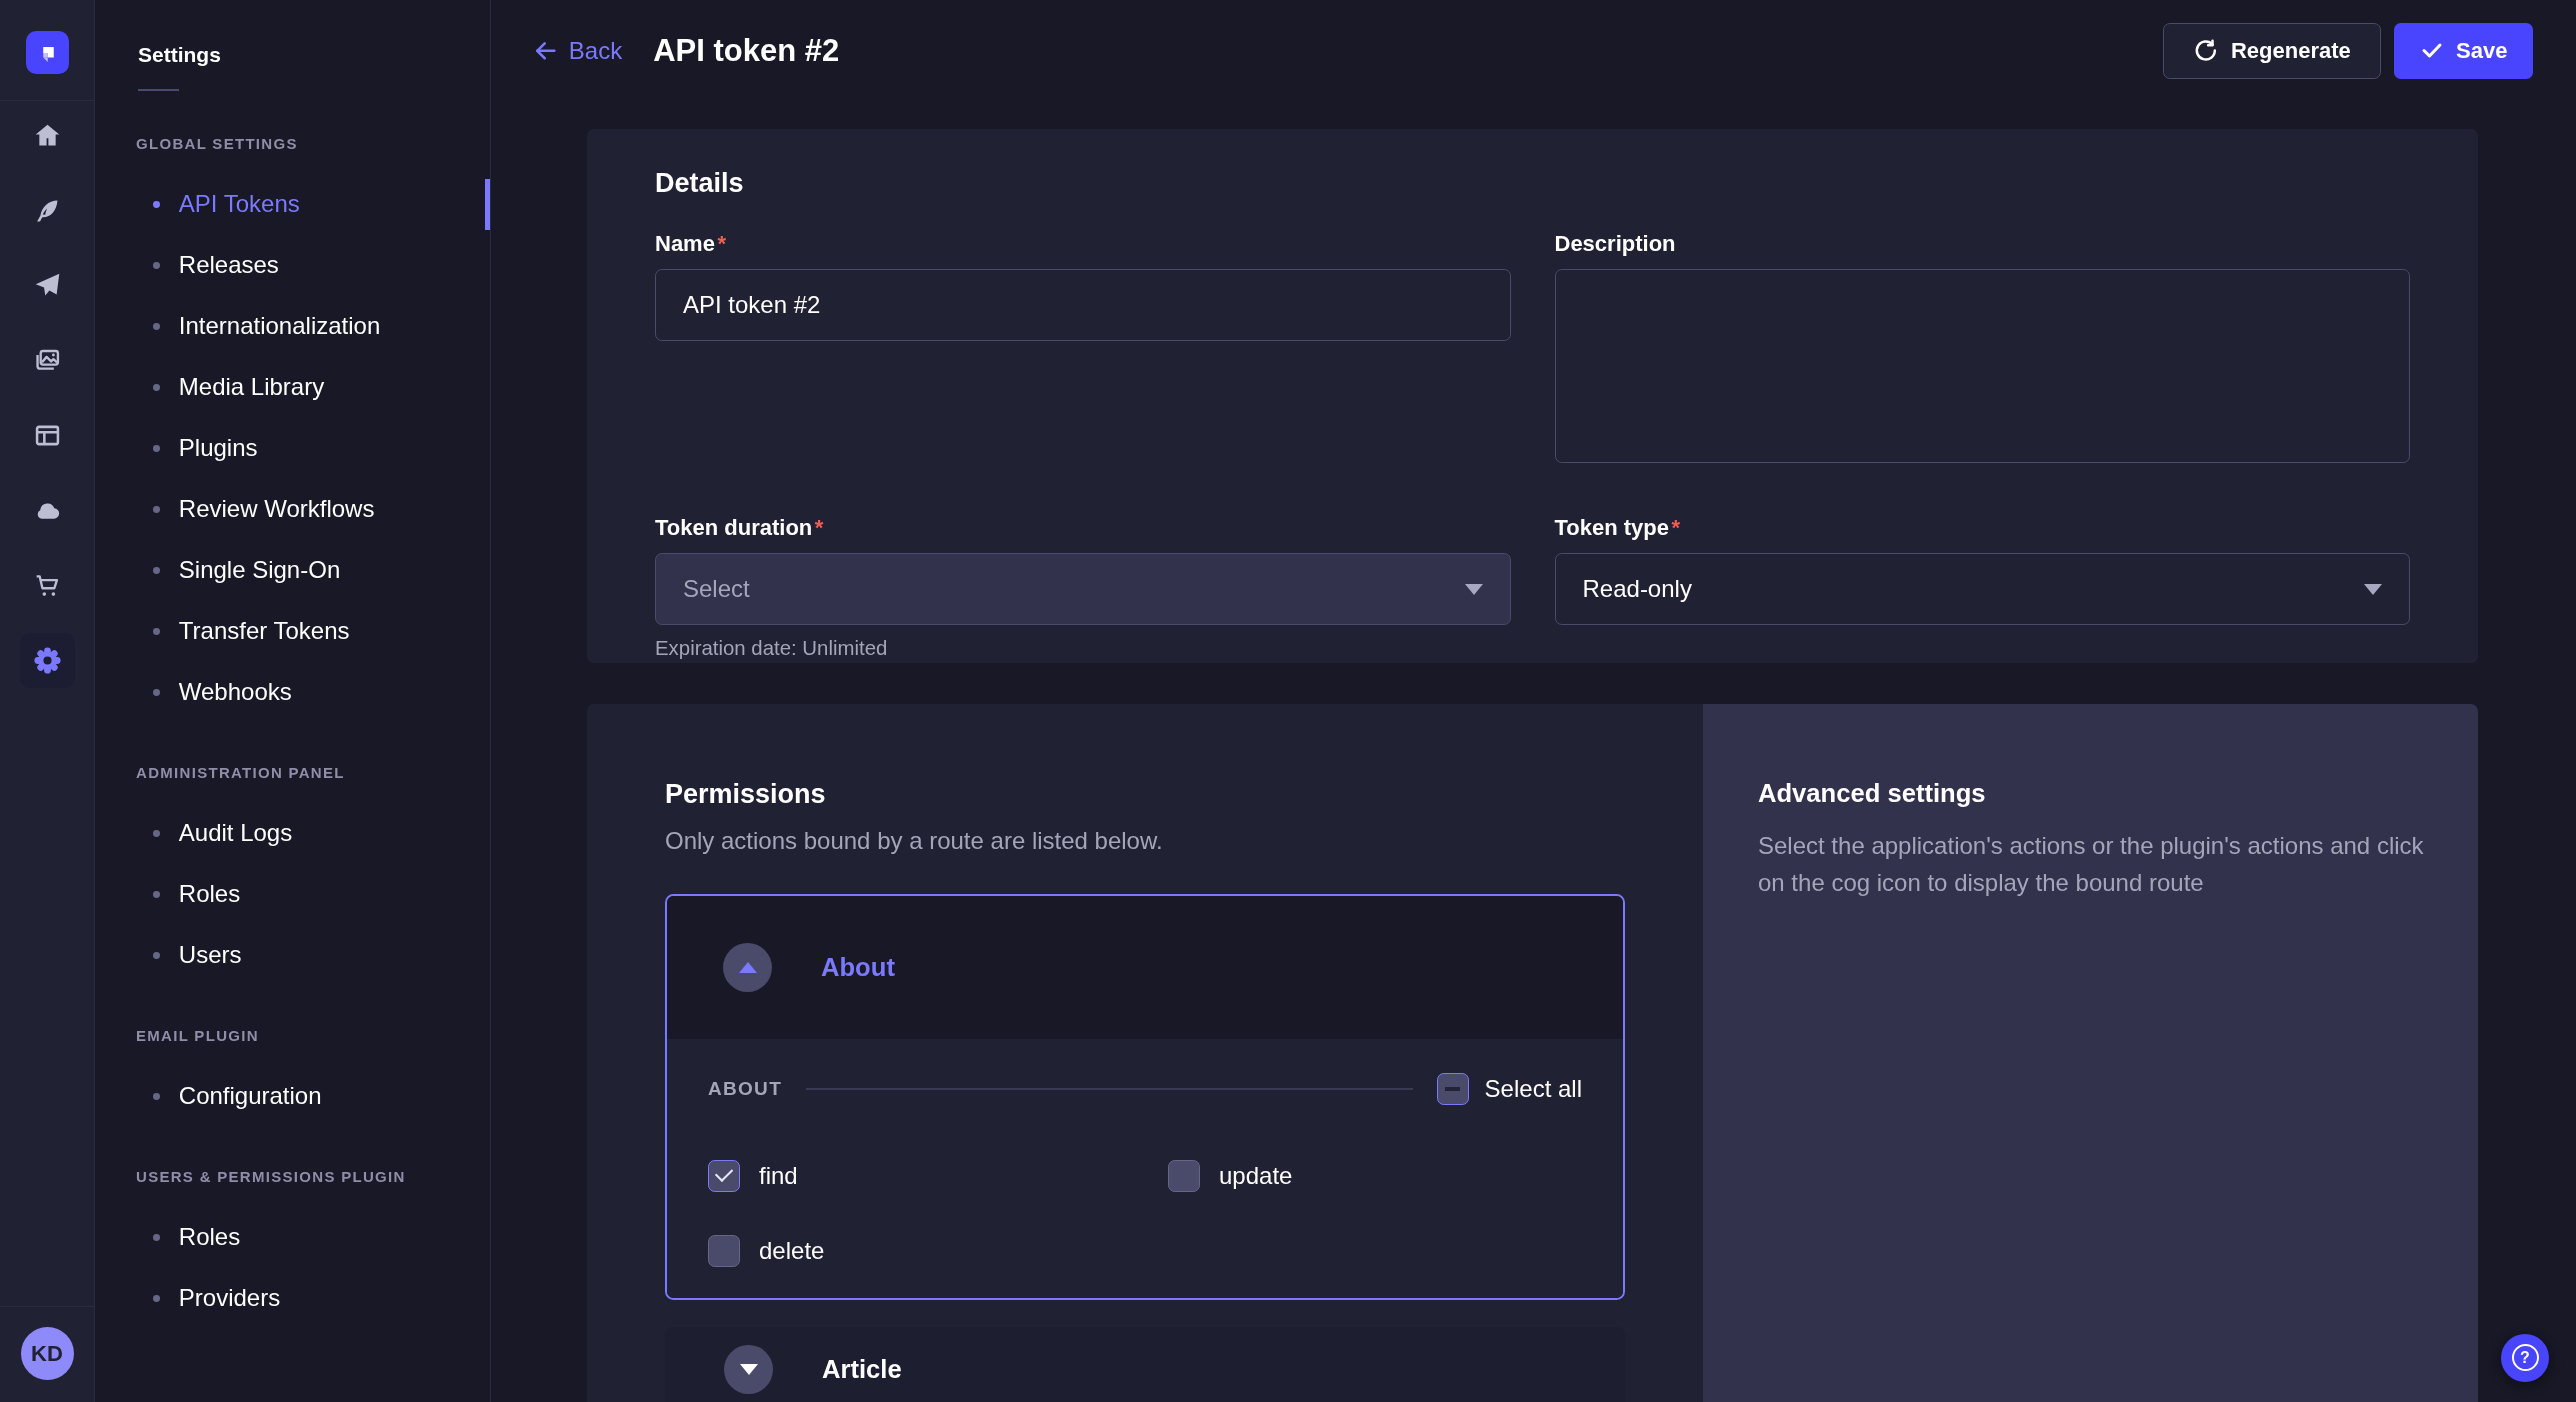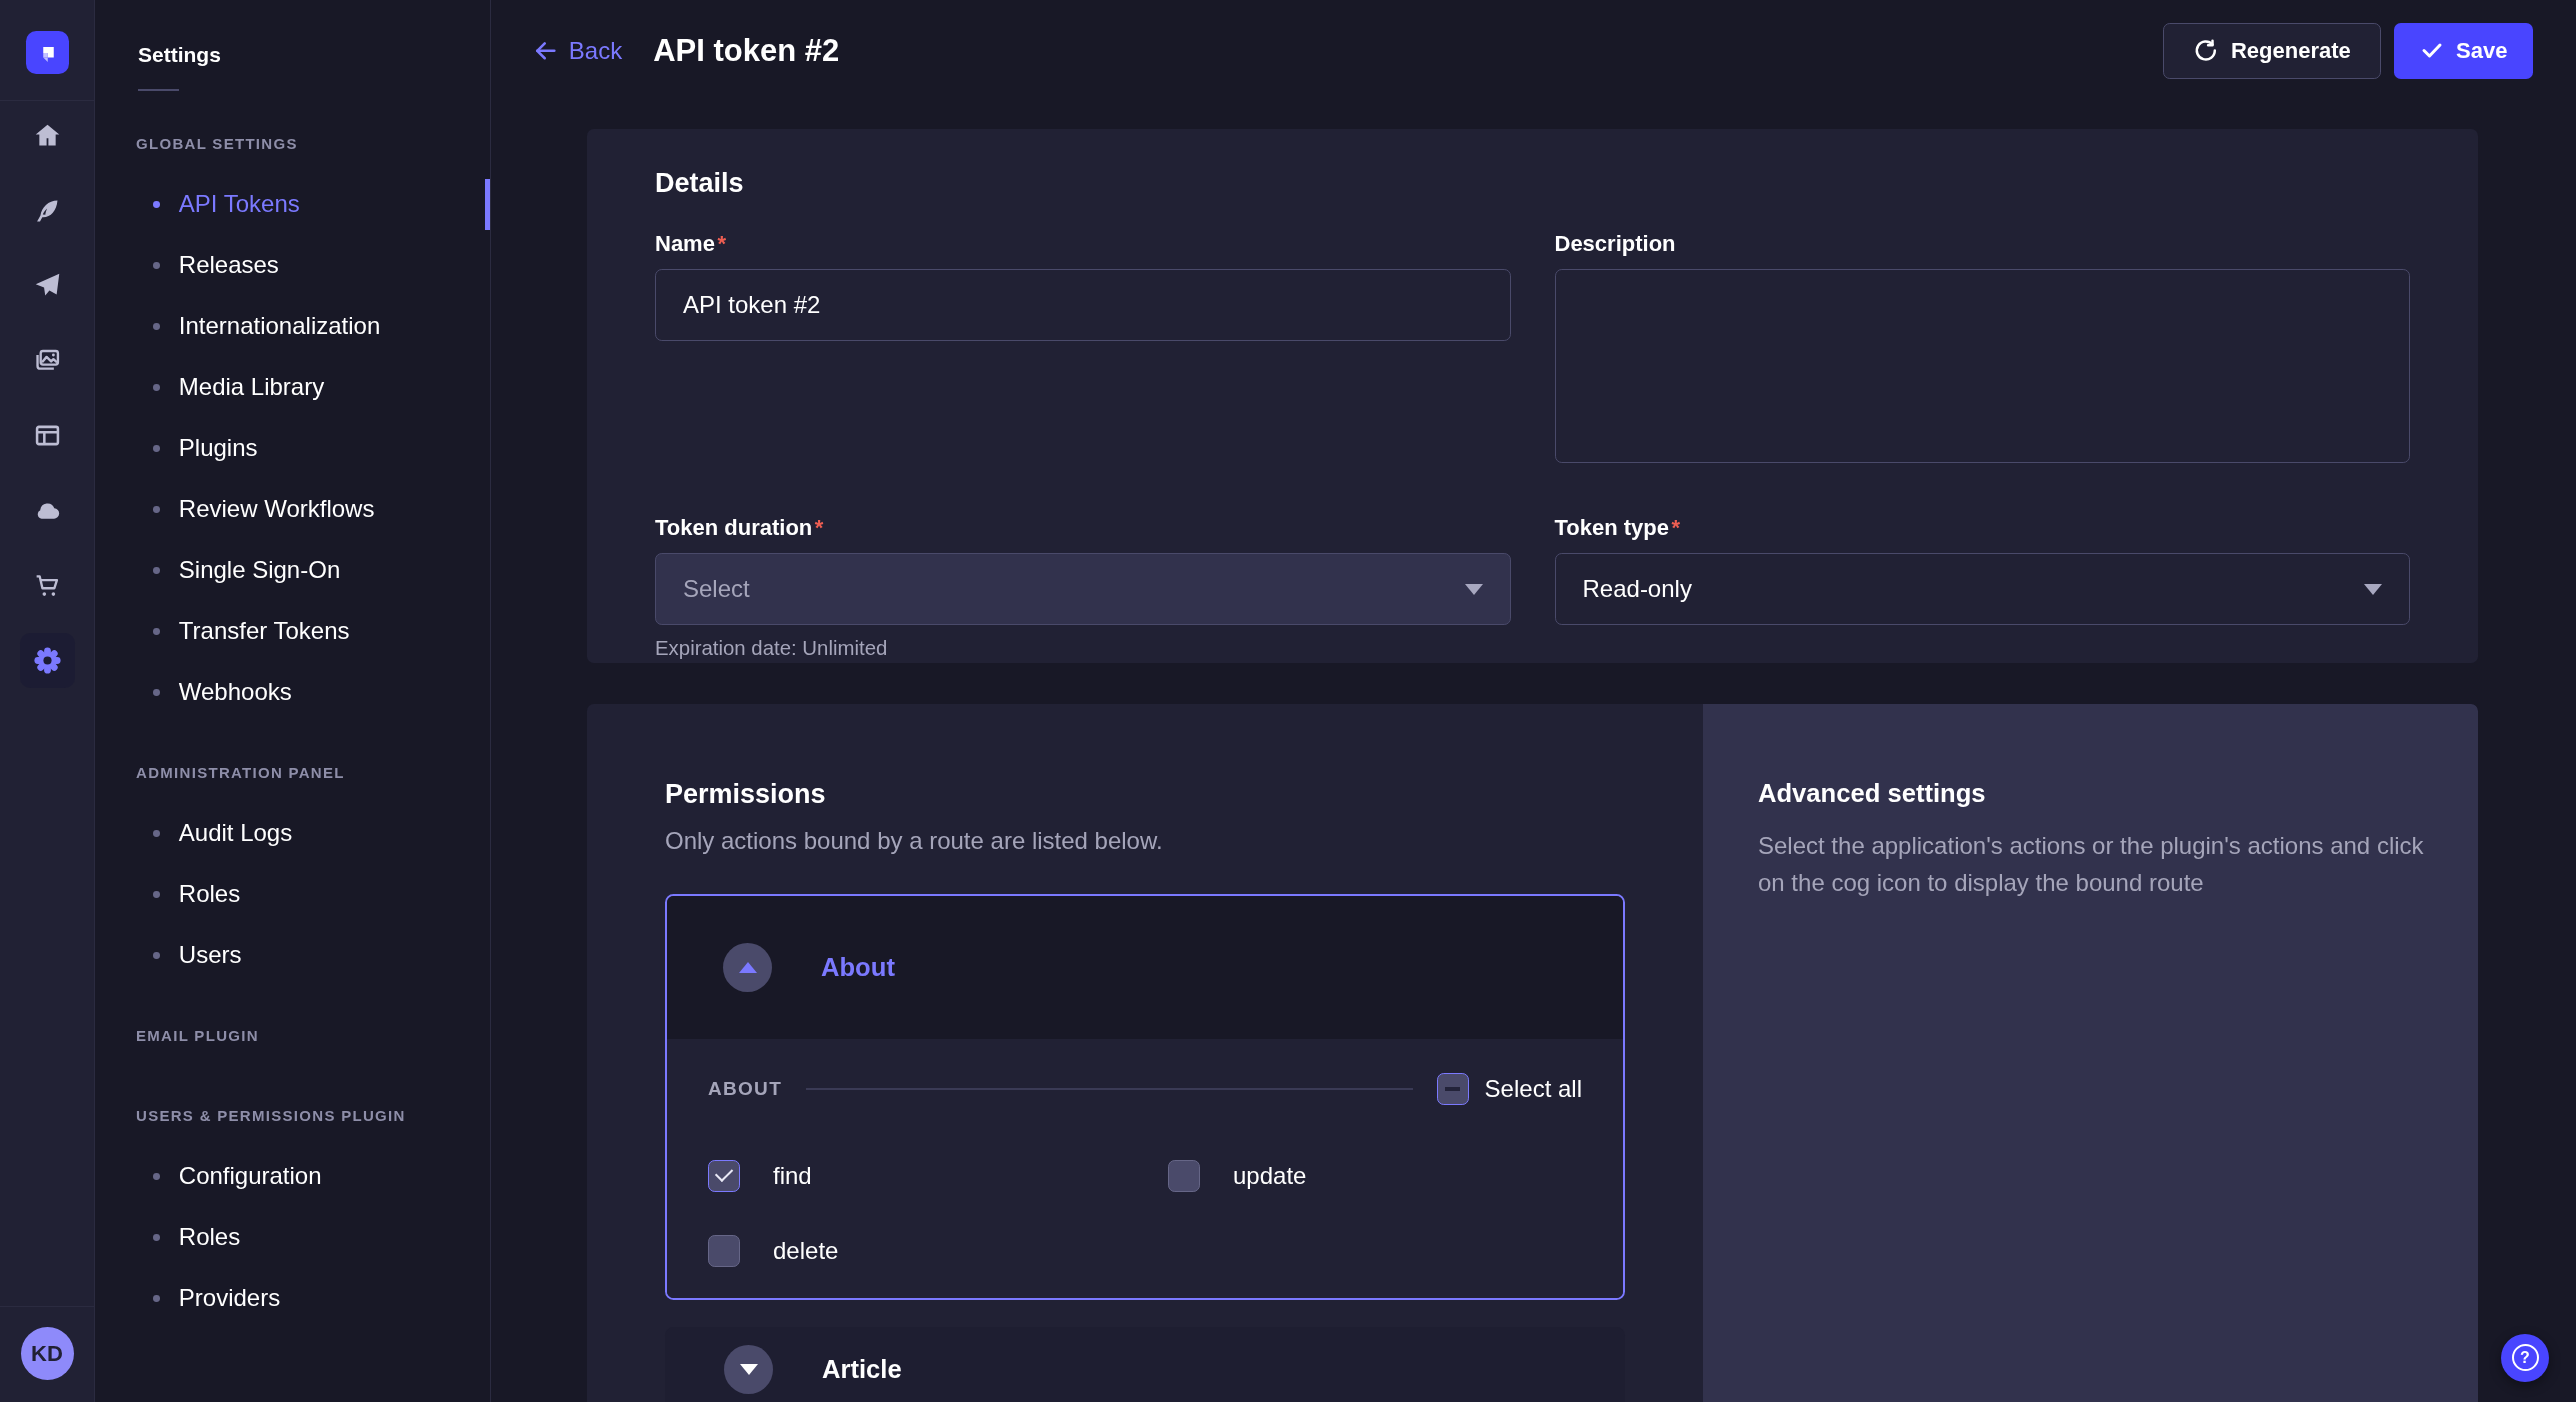--- a/index.html
+++ b/index.html
@@ -127,21 +127,21 @@
   }
   .checked .cb, .cb.checked, .indeterminate .cb, .cb.indeterminate { border-color:#7b79ff; }
   .checked .cb::after, .cb.checked::after {
     content:""; position:absolute; left:6.8px; top:6.8px; width:13.6px; height:7.7px;
     border-left:2.6px solid #e8e8f5; border-bottom:2.6px solid #e8e8f5; transform:rotate(-45deg);
   }
   .indeterminate .cb::after, .cb.indeterminate::after {
     content:""; position:absolute; left:6.8px; top:12.8px; width:15.3px; height:4.3px; background:#23233a;
   }
   .actions-grid { margin-top:55px; display:grid; grid-template-columns:460px 1fr; row-gap:43px; }
-  .action { display:flex; align-items:center; gap:33px; }
+  .action { display:flex; align-items:center; gap:19px; }
   .action-label { font-size:24px; color:#ffffff; }
   .acc-collapsed {
     margin-top:27px; height:85px; background:#1e1e31; border-radius:8.5px;
     display:flex; align-items:center; padding-left:59px; gap:49px; cursor:pointer;
   }
   .acc-collapsed .acc-title2 { font-size:25.6px; font-weight:600; color:#ffffff; }
   .perm-right {
     width:775px; background:#32324d; border-radius:0 6.8px 6.8px 0; padding:75px 55px; flex:none;
   }
   .adv-h { font-size:25.6px; font-weight:600; }
@@ -304,28 +304,28 @@
       <div class="navrow" data-type="item">
         <span class="bullet"></span>
         <span>Users</span>
       </div>
 
       <div class="navrow" data-type="section">
 
         <span>EMAIL PLUGIN</span>
       </div>
 
+      <div class="navrow" data-type="item">
+        <span class="bullet"></span>
+        <span>Configuration</span>
+      </div>
+
       <div class="navrow" data-type="section">
 
         <span>USERS &amp; PERMISSIONS PLUGIN</span>
-      </div>
-
-      <div class="navrow" data-type="item">
-        <span class="bullet"></span>
-        <span>Configuration</span>
       </div>
 
       <div class="navrow" data-type="item">
         <span class="bullet"></span>
         <span>Roles</span>
       </div>
 
       <div class="navrow" data-type="item">
         <span class="bullet"></span>
         <span>Providers</span>

